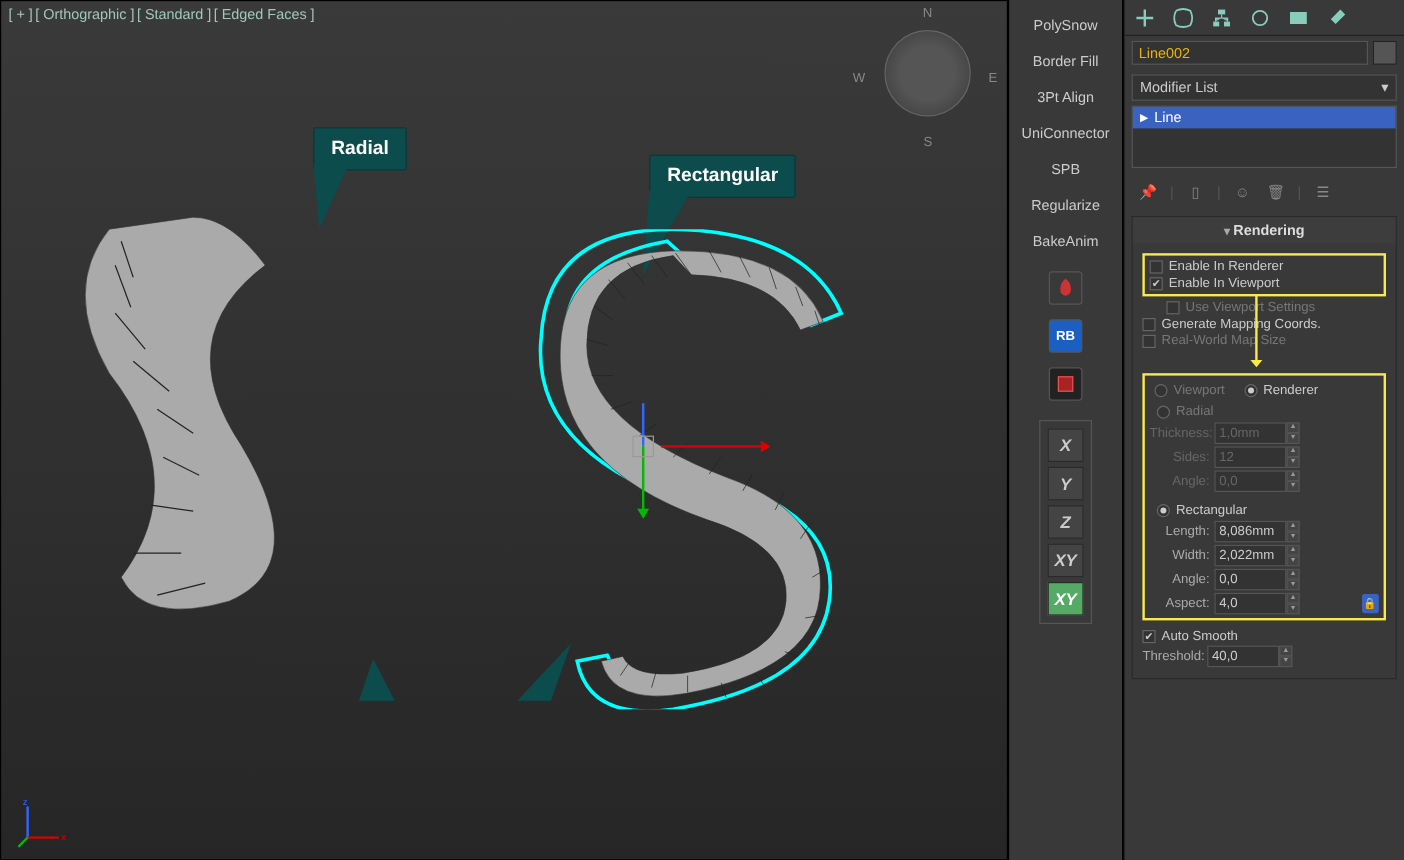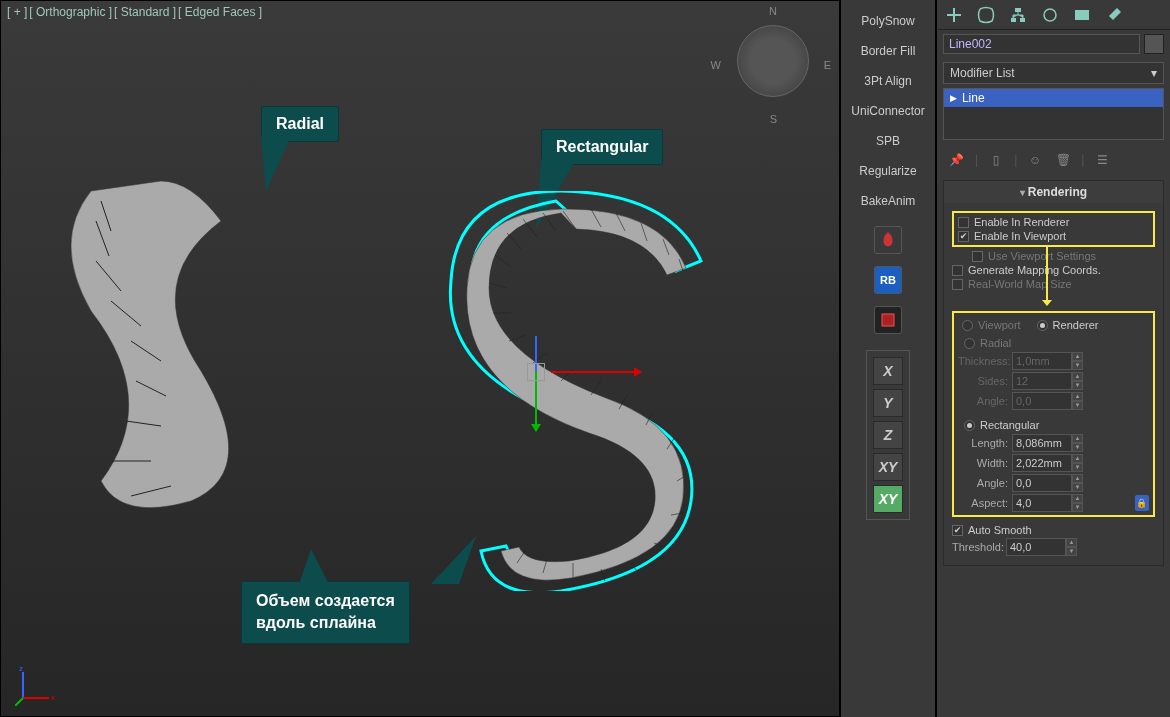--- a/index.html
+++ b/index.html
@@ -42,21 +42,21 @@
 .xy-group { display:flex; flex-direction:column; gap:4px; padding:6px; border:1px solid #555; margin-top:12px; }
 .xy-btn { width:30px; height:28px; background:#444; border:1px solid #2a2a2a; display:flex; align-items:center; justify-content:center; color:#ccc; font-size:14px; font-style:italic; font-weight:bold; }
 .xy-btn.act { background:#5a6; color:#fff; }
 
 .right-panel { width:234px; background:#393939; border-left:1px solid #000; display:flex; flex-direction:column; }
 .top-icons { display:flex; height:30px; padding:4px 6px; gap:10px; border-bottom:1px solid #222; }
 .top-icons .ti { width:22px; height:22px; display:flex; align-items:center; justify-content:center; color:#aaa; }
 .top-icons .ti svg { width:18px; height:18px; fill:#8cb3b0; }
 
 .name-field { display:flex; padding:4px 6px; gap:4px; }
-.name-field input { flex:1; background:#333; border:1px solid #555; color:#c4b5fd; padding:2px 5px; font-size:12px; height:20px; }
+.name-field input { flex:1; background:#333; border:1px solid #555; color:#eab308; padding:2px 5px; font-size:12px; height:20px; }
 .color-box { width:20px; height:20px; background:#555; border:1px solid #222; }
 
 .mod-list { margin:4px 6px; }
 .mod-drop { background:#333; border:1px solid #555; color:#ccc; padding:3px 6px; display:flex; justify-content:space-between; }
 .mod-stack { height:52px; background:#333; border:1px solid #555; margin-top:4px; }
 .mod-stack .entry { background:#3a62c0; color:#fff; padding:2px 6px; display:flex; align-items:center; gap:5px; font-size:12px; }
 .mod-stack .entry::before { content:"▶"; font-size:9px; }
 
 .stack-icons { display:flex; gap:8px; padding:6px 10px; align-items:center; }
 .stack-icons .si { width:20px; height:20px; display:flex; align-items:center; justify-content:center; color:#888; border:1px solid transparent; }
@@ -116,22 +116,20 @@
     <div class="callout r1">Radial</div>
     <svg class="tri-svg" style="top:135px;left:260px" width="40" height="60">
         <polygon points="0,0 30,0 5,55" fill="#0c4c4c"></polygon>
       </svg>
 
     <div class="callout r2">Rectangular</div>
     <svg class="tri-svg" style="top:158px;left:535px" width="50" height="80">
         <polygon points="5,0 40,0 0,70" fill="#0c4c4c"></polygon>
       </svg>
 
-    <div class="callout big">Объем создается
-вдоль сплайна</div>
     <svg class="tri-svg" style="top:548px;left:298px" width="40" height="40">
         <polygon points="0,35 30,35 12,0" fill="#0c4c4c"></polygon>
       </svg>
     <svg class="tri-svg" style="top:535px;left:430px" width="50" height="55">
         <polygon points="0,48 28,48 45,0" fill="#0c4c4c"></polygon>
       </svg>
 
     <div class="shape left">
       <svg viewBox="0 0 360 380">
         <path class="face" d="M50,30 Q10,80 50,150 Q120,240 60,320 Q80,360 150,340 Q220,310 160,210 Q100,120 180,60 Q150,20 120,20 Z"></path>

